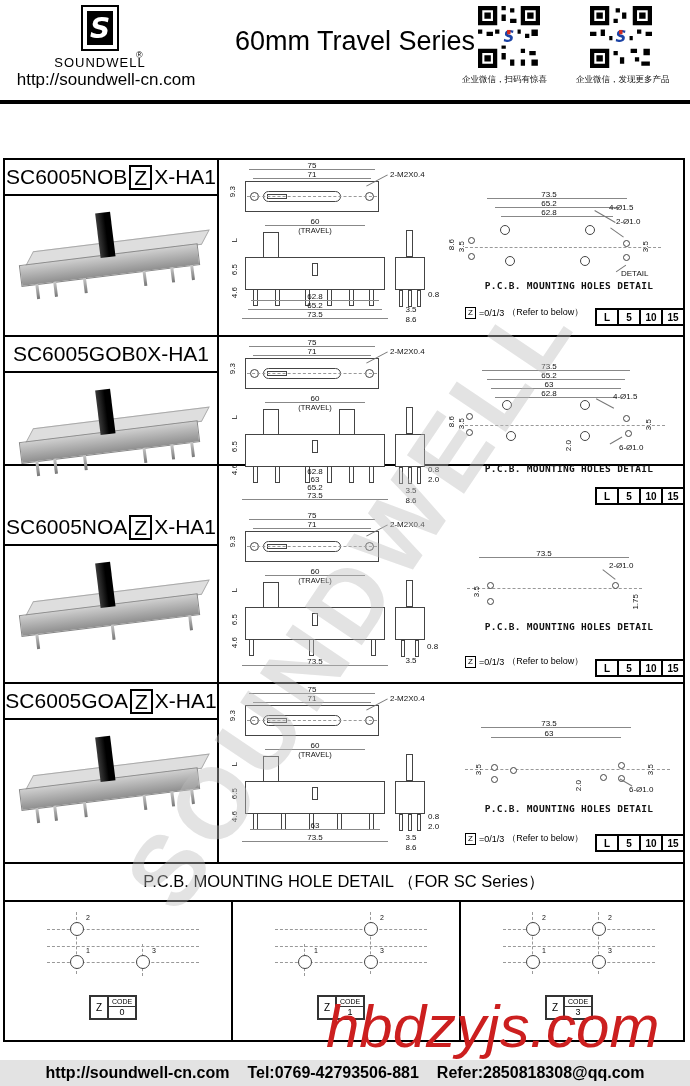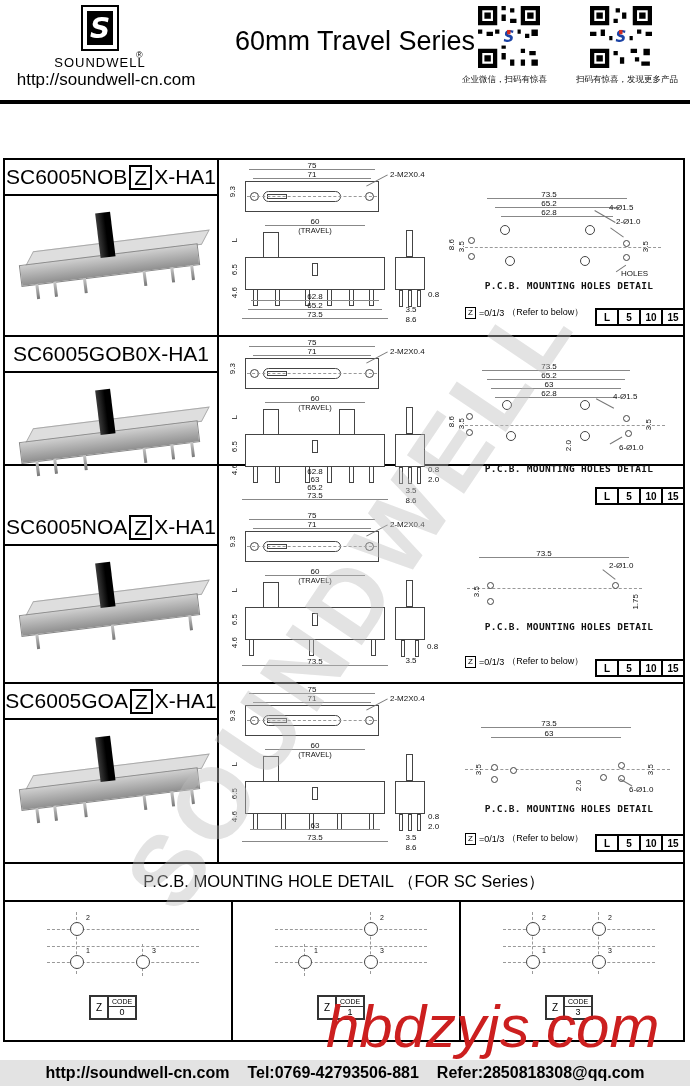--- a/index.html
+++ b/index.html
@@ -93,21 +93,21 @@
   <svg style="position:absolute;left:590px;top:6px" width="62" height="62" viewBox="0 0 29 29">
     <rect width="29" height="29" fill="#fff"></rect>
     <path fill="#000" d="M0 0h9v9H0zM20 0h9v9h-9zM0 20h9v9H0z"></path>
     <path fill="#fff" d="M2 2h5v5H2zM22 2h5v5h-5zM2 22h5v5H2z"></path>
     <path fill="#000" d="M3 3h3v3H3zM23 3h3v3h-3zM3 23h3v3H3zM12 1h2v2h-2zM15 3h2v3h-2zM11 6h2v2h-2zM0 12h3v2H0zM5 11h2v3H5zM26 12h3v2h-3zM22 11h2v2h-2zM11 21h2v2h-2zM14 24h2v3h-2zM19 20h3v2h-3zM25 20h3v3h-3zM21 24h2v2h-2zM24 26h4v2h-4zM18 14h2v2h-2zM9 14h2v2H9z"></path>
     <rect x="10.5" y="10.5" width="8" height="8" fill="#fff"></rect>
     <text x="14.5" y="17" text-anchor="middle" font-family="DejaVu Sans, sans-serif" font-size="7" font-weight="bold" font-style="italic" fill="#1c43a5">S</text>
     <rect x="13.6" y="11.2" width="1.6" height="2" fill="#d22a1e"></rect>
   </svg>
   <div class="qr-cap" style="left:462px;top:74px">企业微信，扫码有惊喜</div>
-  <div class="qr-cap" style="left:576px;top:74px">扫码有惊喜，发现更多产品</div>
+  <div class="qr-cap" style="left:576px;top:74px">企业微信，发现更多产品</div>
   <div class="toprule"></div>
 
 
   <div class="main">
     <div class="vline"></div>
 
     <div class="prow" style="top:0;height:177px">
       <div class="model-cell">
         <span>SC6005NOB</span>
           <span class="zbox">Z</span>
@@ -189,21 +189,21 @@
         <div class="hole" style="left:404px;top:80px;width:7px;height:7px"></div>
         <div class="hole" style="left:404px;top:94px;width:7px;height:7px"></div>
         <div class="leader" style="left:374px;top:56px;width:24px;transform:rotate(30deg)"></div>
         <span class="d" style="left:390px;top:44px">4-Ø1.5</span>
         <div class="leader" style="left:390px;top:72px;width:16px;transform:rotate(35deg)"></div>
         <span class="d" style="left:397px;top:58px">2-Ø1.0</span>
         <span class="dv" style="left:229px;top:79px">8.6</span>
         <span class="dv" style="left:239px;top:81px">3.5</span>
         <span class="dv" style="left:423px;top:81px">3.5</span>
         <div class="leader" style="left:396px;top:108px;width:12px;transform:rotate(-35deg)"></div>
-        <span class="d" style="left:402px;top:110px">HOLES</span>
+        <span class="d" style="left:402px;top:110px">DETAIL</span>
         <span class="d cap tc" style="left:250px;top:121px;width:200px">P.C.B. MOUNTING HOLES DETAIL</span>
         <div class="znote" style="left:246px;top:146px">
           <span class="zmini">Z</span>
           <span>=0/1/3</span>
           <span>（Refer to below）</span>
         </div>
         <div class="ltable" style="left:376px;top:148px">
           <div class="lc">L</div>
           <div class="lc">5</div>
           <div class="lc">10</div>

